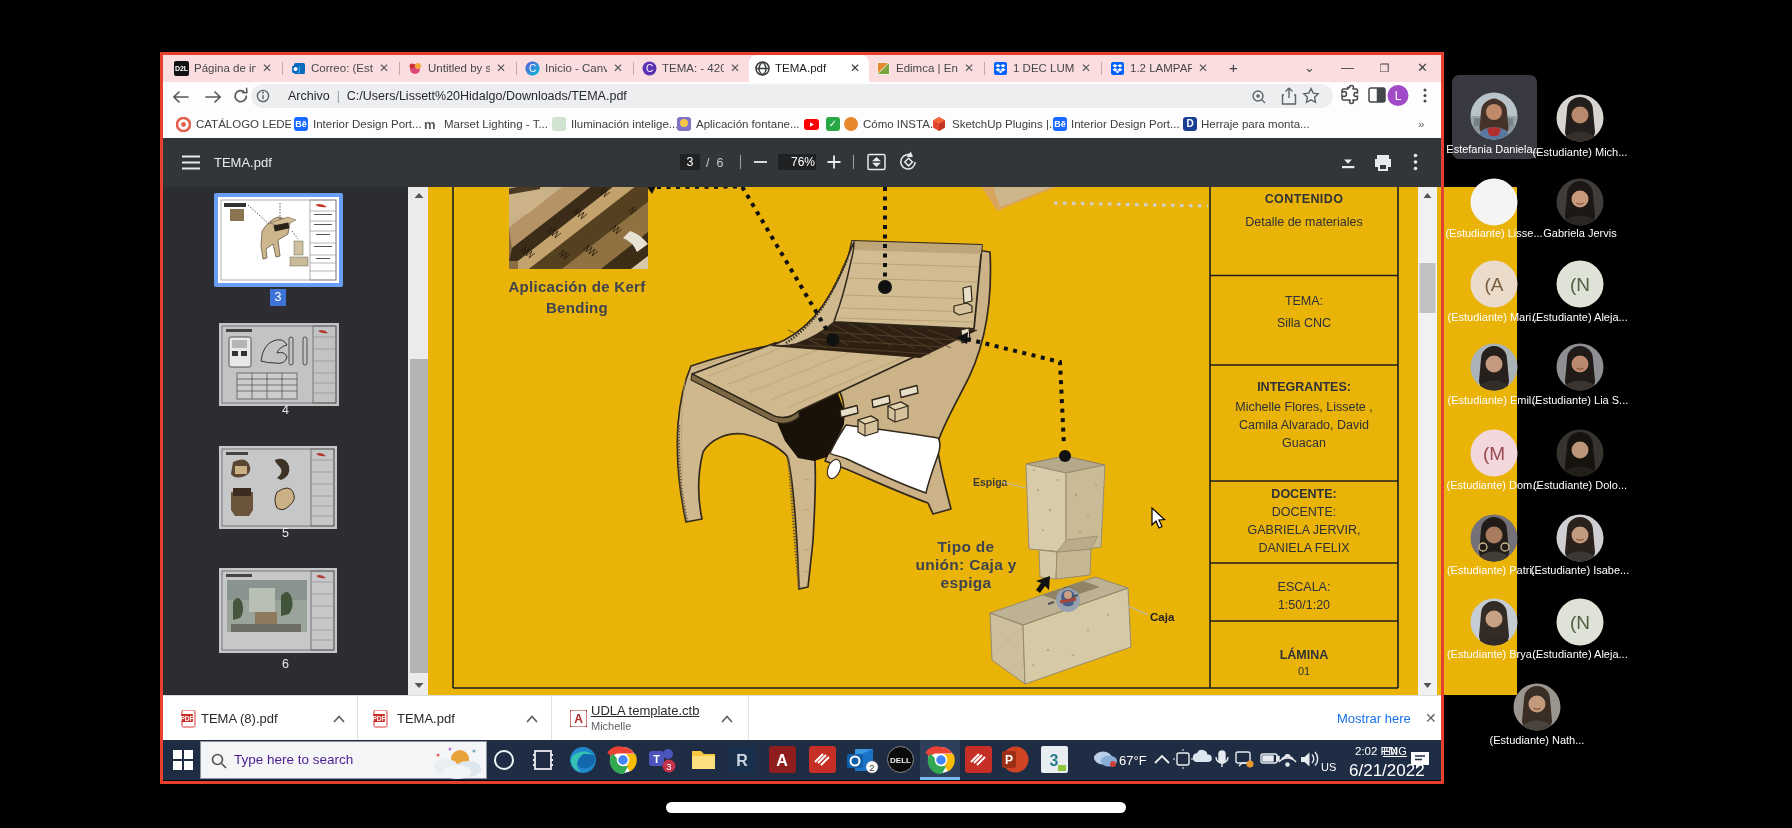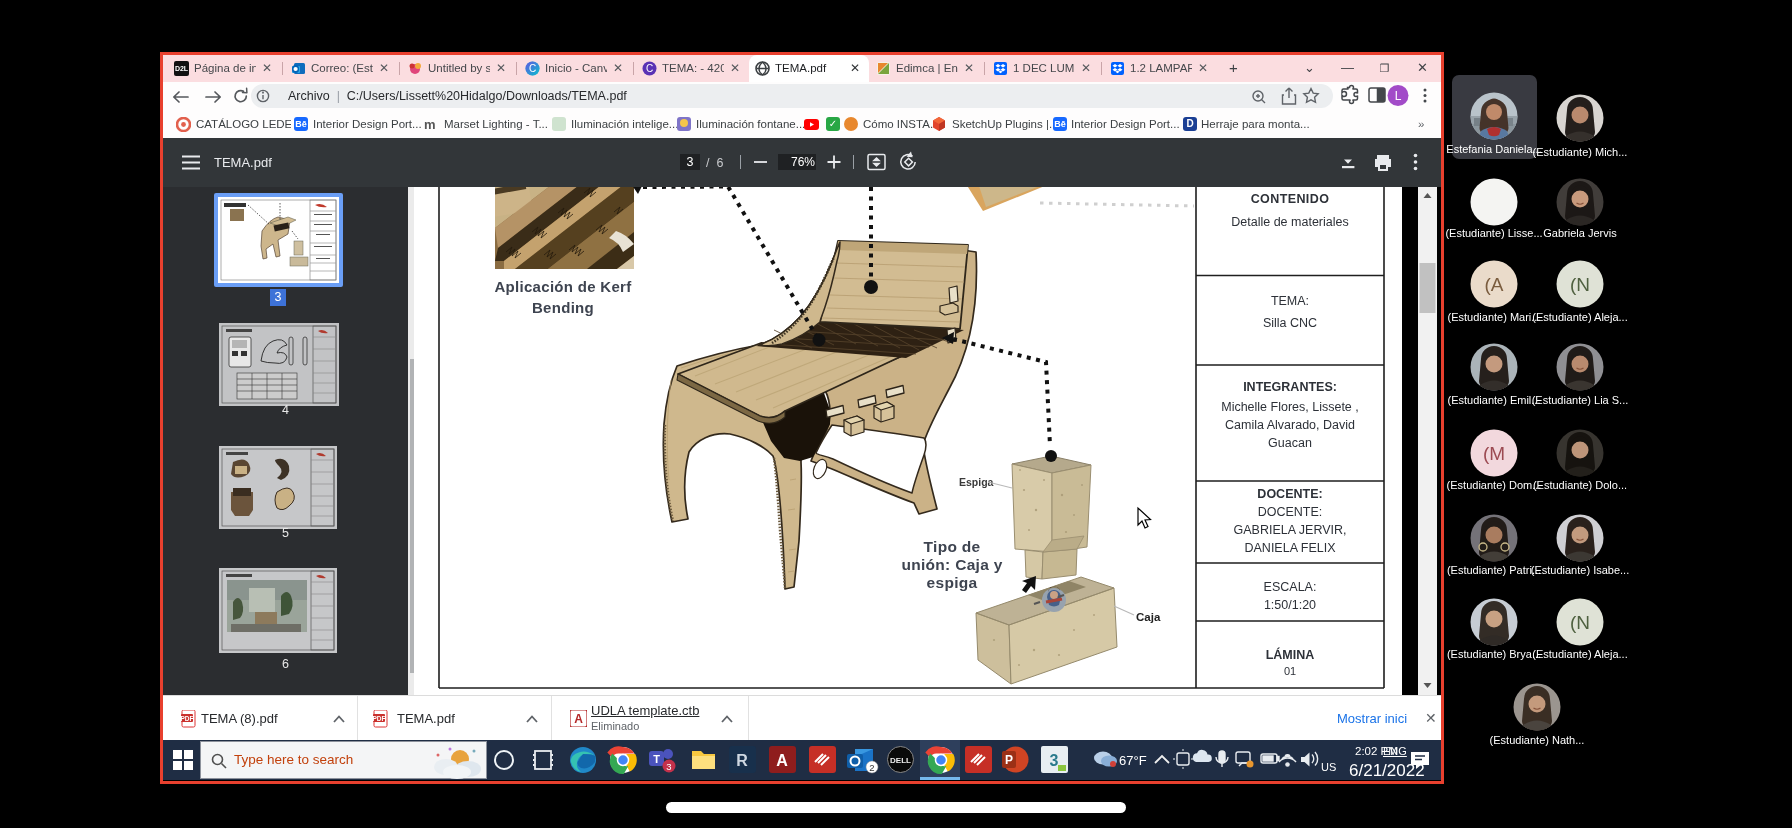--- a/index.html
+++ b/index.html
@@ -32,21 +32,21 @@
   .bm { position:absolute; top:8px; font-size:11.5px; color:#3c4043; white-space:nowrap; overflow:hidden; }
   .bmi { position:absolute; top:7px; width:14px; height:14px; border-radius:3px; }
   
   #pdfbar { left:163px; top:138px; width:1278px; height:49px; background:#323639;
     color:#e8eaed; }
   .pdftxt { position:absolute; font-size:12.5px; color:#e8eaed; }
   .darkbox { position:absolute; background:#1f2123; color:#fff; text-align:center; }
   
   #sidebar { left:163px; top:187px; width:245px; height:508px; background:#2b2d30; }
   #sidescroll { left:408px; top:187px; width:22px; height:508px; background:#ebebeb; }
-  #mainarea { left:414px; top:187px; width:988px; height:508px; background:#ffffff; }
+  #mainarea { left:428px; top:187px; width:1089px; height:508px; background:#eab308; }
   #mainscroll { left:1418px; top:187px; width:19px; height:508px; background:#f0f0f0; }
   .sthumb { position:absolute; background:#c3c4c6; }
   .snum { position:absolute; width:100%; text-align:center; font-size:12.5px; color:#e8e8e8; }
   
   #dlbar { left:163px; top:695px; width:1278px; height:45px; background:#fff;
     border-top:1px solid #dcdcdc; }
   .dlsep { position:absolute; top:0px; width:1px; height:45px; background:#e1e1e1; }
   .dltxt { font-size:13px; color:#27292c; }
   
   #taskbar { left:163px; top:740px; width:1278px; height:40px; background:#1f2d44; }
@@ -203,21 +203,21 @@
   <div class="bm" style="left:33px;width:95px;">CATÁLOGO LEDEX...</div>
   <div class="bmi" style="left:131px;background:#1769ff;color:#fff;font-size:9px;text-align:center;line-height:14px;font-weight:bold;">Bē</div>
   <div class="bm" style="left:150px;">Interior Design Port...</div>
   <div class="bm" style="left:261px;color:#555;font-weight:bold;font-size:13px;top:7px;">m</div>
   <div class="bm" style="left:281px;">Marset Lighting - T...</div>
   <div class="bmi" style="left:389px;background:#cfe3cf;"></div>
   <div class="bm" style="left:408px;">Iluminación intelige...</div>
   <div class="bmi" style="left:514px;background:#7f74c8;">
       <span style="position:absolute;left:3px;top:2px;width:8px;height:8px;background:#f5c64a;border-radius:50%;"></span>
     </div>
-  <div class="bm" style="left:533px;">Iluminación fontane...</div>
+  <div class="bm" style="left:533px;">Aplicación fontane...</div>
   <svg width="15" height="15" viewBox="0 0 15 15" style="position:absolute;left:641px;top:7px;">
       <rect x="0" y="2" width="15" height="11" rx="3" fill="#f00"></rect>
       <path d="M6 5.2l4 2.3-4 2.3z" fill="#fff"></path>
     </svg>
   <div class="bmi" style="left:663px;background:#28a745;color:#fff;font-size:10px;line-height:14px;text-align:center;">✓</div>
   <div class="bmi" style="left:681px;background:#e8882e;border-radius:50%;"></div>
   <div class="bm" style="left:700px;">Cómo INSTA...</div>
   <svg width="16" height="16" viewBox="0 0 16 16" style="position:absolute;left:768px;top:6px;">
       <path d="M8 1l6 3.5v7L8 15 2 11.5v-7z" fill="#e2452d"></path>
       <path d="M8 1l6 3.5L8 8 2 4.5z" fill="#f26739"></path>
@@ -648,43 +648,43 @@
   <div class="dltxt" style="position:absolute;left:234px;top:15px;">TEMA.pdf</div>
   <svg width="12" height="8" style="position:absolute;left:363px;top:19px;">
       <path d="M1 7 L6 1.5 L11 7" stroke="#5f6368" stroke-width="1.8" fill="none"></path>
     </svg>
   <div class="dlsep" style="left:388px;"></div>
   <svg width="17" height="17" viewBox="0 0 17 17" style="position:absolute;left:407px;top:14px;">
       <rect x="0" y="0" width="17" height="17" rx="2" fill="#fff" stroke="#b32727" stroke-width="1.2"></rect>
       <text x="8.5" y="13" font-size="12" fill="#b32727" text-anchor="middle" font-family="Liberation Sans" font-weight="bold">A</text>
     </svg>
   <div class="dltxt" style="position:absolute;left:428px;top:7px;text-decoration:underline;">UDLA template.ctb</div>
-  <div style="position:absolute;left:428px;top:24px;font-size:11px;color:#5f6368;">Eliminado</div>
+  <div style="position:absolute;left:428px;top:24px;font-size:11px;color:#5f6368;">Michelle</div>
   <svg width="12" height="8" style="position:absolute;left:558px;top:19px;">
       <path d="M1 7 L6 1.5 L11 7" stroke="#5f6368" stroke-width="1.8" fill="none"></path>
     </svg>
   <div class="dlsep" style="left:585px;"></div>
-  <div style="position:absolute;left:1174px;top:15px;font-size:13px;color:#1a73e8;">Mostrar inici</div>
+  <div style="position:absolute;left:1174px;top:15px;font-size:13px;color:#1a73e8;">Mostrar here</div>
   <div style="position:absolute;left:1262px;top:14px;font-size:14px;color:#5f6368;">✕</div>
 </div>
 <div class="abs" id="taskbar">
   <svg width="24" height="24" style="position:absolute;left:8px;top:8px;">
       <g fill="#fff">
         <rect x="2" y="2" width="9" height="9"></rect>
         <rect x="13" y="2" width="9" height="9"></rect>
         <rect x="2" y="13" width="9" height="9"></rect>
         <rect x="13" y="13" width="9" height="9"></rect>
       </g>
     </svg>
   <div id="searchbox">
     <svg width="16" height="16" style="position:absolute;left:10px;top:11px;">
         <circle cx="6.5" cy="6.5" r="5" fill="none" stroke="#4f4f4f" stroke-width="1.6"></circle>
         <path d="M10.5 10.5 L15 15" stroke="#4f4f4f" stroke-width="1.6"></path>
       </svg>
-    <div style="position:absolute;left:33px;top:10px;font-size:13.5px;color:#c2410c;">Type here to search</div>
+    <div style="position:absolute;left:33px;top:10px;font-size:13.5px;color:#4c1d95;">Type here to search</div>
     <svg width="60" height="36" style="position:absolute;right:2px;top:1px;">
       <circle cx="36" cy="16" r="9" fill="#e8a33d"></circle>
       <ellipse cx="22" cy="24" rx="12" ry="8" fill="#e9eef2"></ellipse>
       <ellipse cx="44" cy="26" rx="13" ry="8" fill="#dfe7ee"></ellipse>
       <ellipse cx="33" cy="29" rx="14" ry="7" fill="#f2f5f7"></ellipse>
       <circle cx="14" cy="12" r="1.5" fill="#d66"></circle>
         <circle cx="50" cy="8" r="1.5" fill="#7ab"></circle>
         <circle cx="26" cy="6" r="1.5" fill="#b7d"></circle>
     </svg>
   </div>

